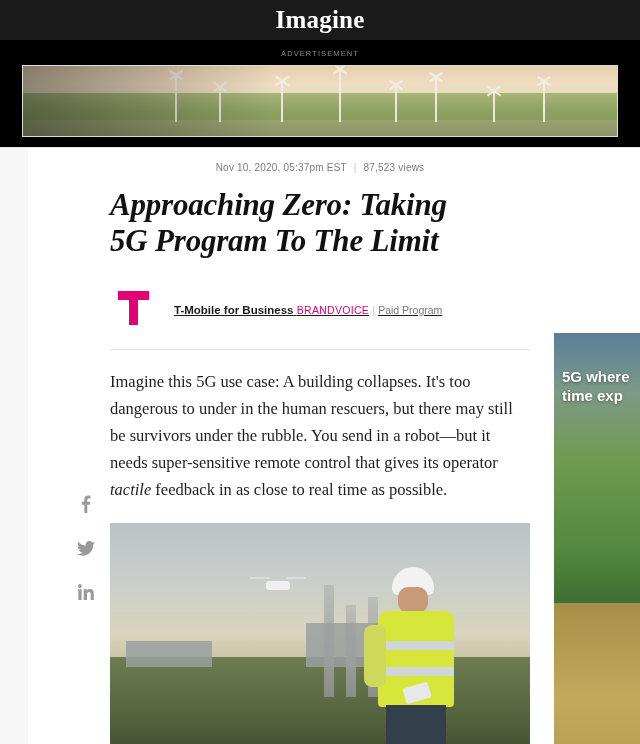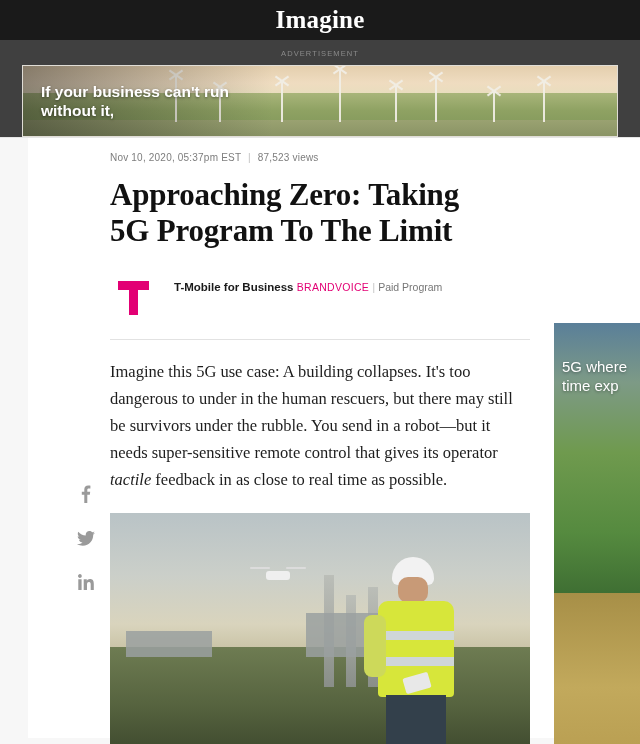--- a/index.html
+++ b/index.html
@@ -33,22 +33,23 @@
   .masthead .logo {
     color: #ffffff;
     font-family: "Liberation Serif", serif;
     font-weight: bold;
     font-size: 25px;
     letter-spacing: 0.2px;
   }
 
   
   .ad-wrap {
-    background: #404040;
+    background: #000000;
     padding-top: 9px;
+    padding-bottom: 10px;
     border-bottom: 1px solid #e6e6e6;
   }
   .ad-label {
     text-align: center;
     font-size: 7.5px;
     letter-spacing: 1.1px;
     color: #8a8a8a;
     margin-bottom: 7px;
     text-transform: uppercase;
   }
@@ -122,39 +123,42 @@
     position: absolute;
     left: 110px;
     top: 14px;
     width: 420px;
   }
   .meta {
     font-size: 10px;
     color: #7d7d7d;
     letter-spacing: 0.2px;
     margin-bottom: 14px;
+    text-align: center;
   }
   .meta .sep { color: #c0c0c0; padding: 0 4px; }
 
   h1.headline {
     font-family: "Liberation Serif", serif;
     font-weight: bold;
     font-size: 31px;
     line-height: 36px;
     letter-spacing: -0.2px;
     margin: 0 0 26px 0;
     color: #111111;
+    font-style: italic;
   }
 
   .byline {
     display: flex;
-    align-items: flex-start;
+    align-items: center;
     padding-bottom: 18px;
     border-bottom: 1px solid #e2e2e2;
     margin-bottom: 18px;
+    text-decoration: underline;
   }
   .tmo-logo {
     width: 46px;
     height: 46px;
     margin-right: 18px;
     position: relative;
     flex: 0 0 auto;
   }
   .tmo-logo .bar-v {
     position: absolute;
@@ -315,21 +319,21 @@
     background: linear-gradient(to bottom, #5a7f99 0%, #7d9a86 22%, #6f9a4e 48%, #558a3f 78%, #3f6f33 100%);
   }
   .rail-bottom {
     position: absolute; left: 0; right: 0; top: 270px; bottom: 0;
     background: linear-gradient(to bottom, #a78f47 0%, #c2a95c 35%, #b59a4d 70%, #8d7638 100%);
   }
   .rail-text {
     position: absolute;
     left: 8px; top: 34px;
     color: #ffffff;
-    font-weight: normal;
+    font-weight: bold;
     font-size: 15px;
     line-height: 19px;
     text-shadow: 0 1px 3px rgba(0,0,0,0.4);
   }
   .left-gutter {
     position: absolute;
     left: 0; top: 0; bottom: 0; width: 28px;
     background: #f7f7f7;
   }
 </style>
@@ -352,24 +356,20 @@
       <div class="turbine" style="left:152px; height:46px;"></div>
       <div class="turbine" style="left:196px; height:34px;"></div>
       <div class="turbine" style="left:258px; height:40px;"></div>
       <div class="turbine" style="left:316px; height:52px;"></div>
       <div class="turbine" style="left:372px; height:36px;"></div>
       <div class="turbine" style="left:412px; height:44px;"></div>
       <div class="turbine" style="left:470px; height:30px;"></div>
       <div class="turbine" style="left:520px; height:40px;"></div>
 
       <div class="ad-left-shade"></div>
-      <div class="ad-text">
-        <div>If your business can't run</div>
-        <div>without it,</div>
-      </div>
     </div>
   </div>
 
   <div class="content">
     <div class="left-gutter"></div>
 
     <div class="share-rail">
       <div class="share-ico">
         <svg width="10" height="18" viewBox="0 0 10 18" fill="currentColor">
             <path d="M6.3 18V9.8h2.5l.4-3H6.3V4.9c0-.9.2-1.5 1.5-1.5h1.6V.7C9.1.7 8.2.6 7.1.6 4.8.6 3.3 2 3.3 4.6v2.2H.8v3h2.5V18h3z"></path>

